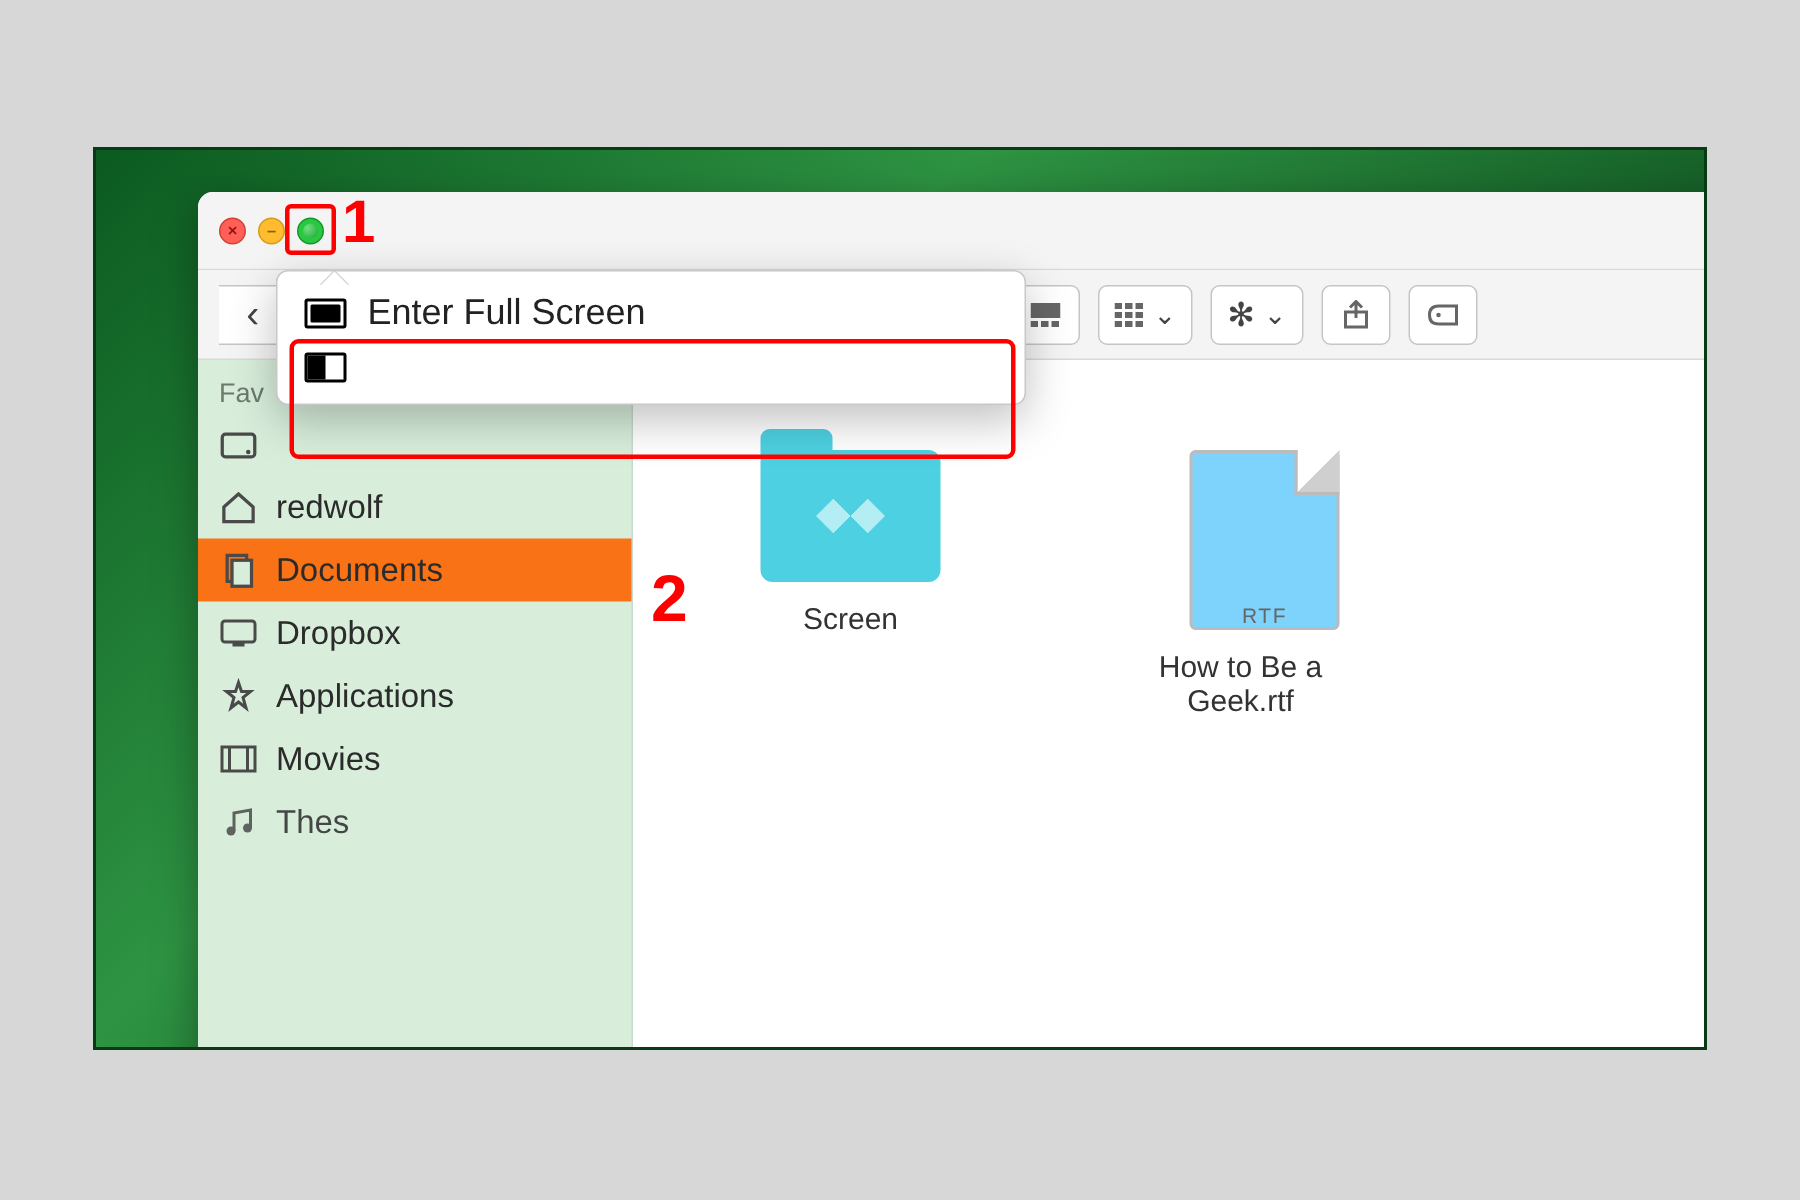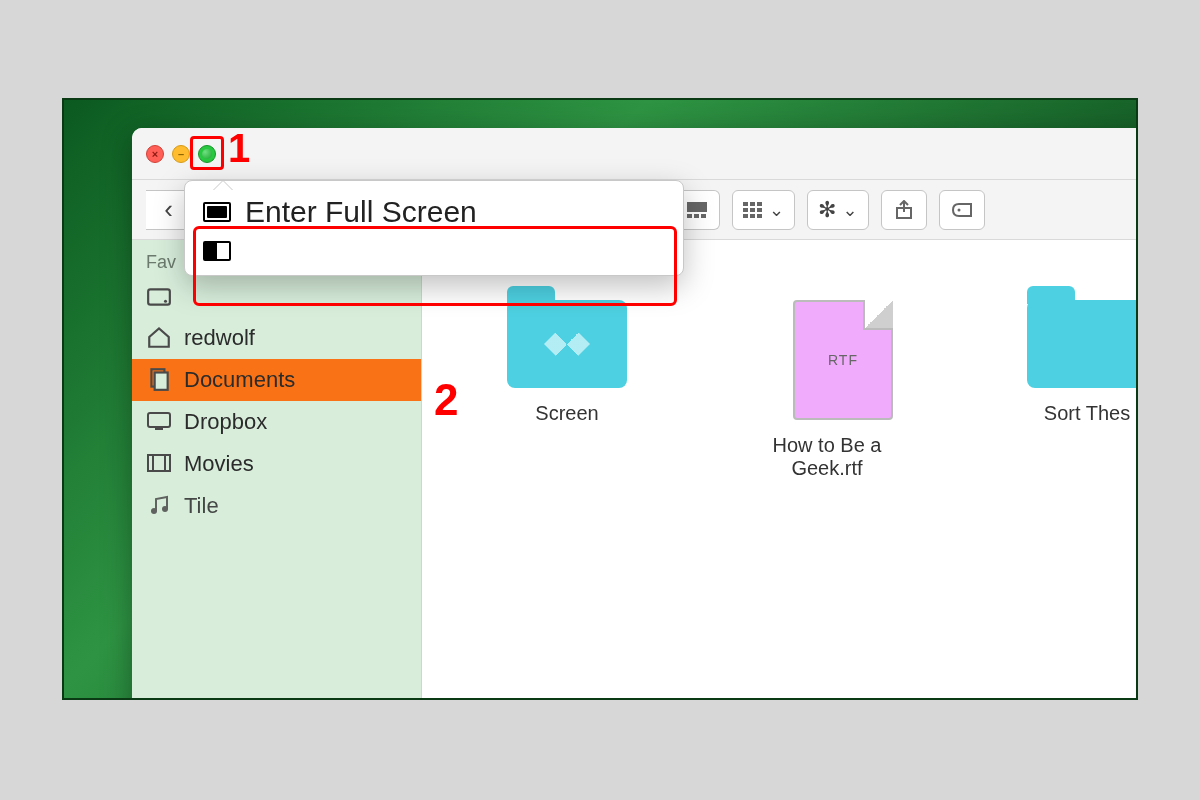--- a/index.html
+++ b/index.html
@@ -83,21 +83,21 @@
   
   .body{ display:flex; height:calc(100% - 112px); }
   .sidebar{
     width:290px; background:#d8eedb; border-right:1px solid #c8dacb;
     padding-top:6px;
   }
   .sb-head{
     font-size:18px; color:#6b7a6d; padding:6px 14px 4px;
   }
   .sb-item{
-    display:flex; gap:12px;
+    display:flex; align-items:center; gap:12px;
     padding:8px 14px; font-size:22px; color:#2b2b2b;
   }
   .sb-item.selected{ background:#f97316; }
   .sb-icon{ width:26px; height:24px; display:flex; align-items:center; justify-content:center; }
   .sb-icon svg{ width:26px; height:24px; }
   .content{
     flex:1; background:#fff; position:relative;
   }
   .grid{
     display:flex; gap:90px; padding:60px 40px 20px 60px;
@@ -115,21 +115,21 @@
   }
   .folder-lg.dropbox::after{
     content:""; position:absolute; inset:0; margin:auto; width:46px; height:46px;
     background:
       conic-gradient(from 45deg,#bff1f6 0 25%,transparent 0 50%,#bff1f6 0 75%,transparent 0);
     clip-path: polygon(50% 0,100% 50%,50% 100%,0 50%);
     opacity:.9;
   }
   .doc{
     width:100px; height:120px; border:2px solid #bbb; border-radius:4px;
-    background:#f0abfc; position:relative; display:flex; align-items:center; justify-content:center;
+    background:#7dd3fc; position:relative; display:flex; align-items:flex-end; justify-content:center;
     font-size:14px; color:#666; letter-spacing:1px;margin-left:32px;
   }
   .doc::before{
     content:""; position:absolute; top:-2px; right:-2px; width:28px; height:28px;
     background:linear-gradient(135deg,#fff 50%, #cfcfcf 50%);
     border-left:2px solid #bbb; border-bottom:2px solid #bbb;
   }
   .callout2{
     position:absolute; left:12px; top:135px; color:#ff0000; font-size:44px; font-weight:bold;
   }
@@ -141,21 +141,21 @@
     padding:8px 0;
     z-index:20;
   }
   .menu::before{
     content:""; position:absolute; top:-10px; left:28px;
     border:10px solid transparent; border-bottom-color:#fff;
     filter: drop-shadow(0 -1px 0 #c8c8c8);
   }
   .menu-item{
     display:flex; align-items:center; gap:14px;
-    padding:6px 18px; font-size:30px; color:#222;
+    padding:6px 18px; font-size:24px; color:#222;
   }
   .mi-icon{ width:28px; height:20px; border:2px solid #000; border-radius:2px; position:relative;}
   .mi-icon.full{ background:#fff;}
   .mi-icon.full::after{content:"";position:absolute;inset:2px;background:#000;border-radius:1px;}
   .mi-icon.left::after{content:"";position:absolute;left:0;top:0;bottom:0;width:50%;background:#000;}
   .mi-icon.right::after{content:"";position:absolute;right:0;top:0;bottom:0;width:50%;background:#000;}
   .tile-highlight{
     position:absolute; left:8px; top:45px; width:484px; height:80px;
     border:3px solid #ff0000; border-radius:6px;
   }
@@ -290,61 +290,65 @@
         <div class="sb-item">
           <span class="sb-icon">
             <svg viewBox="0 0 26 20">
                 <rect x="2" y="2" width="22" height="14" rx="2" fill="none" stroke="#4a4a4a" stroke-width="2"></rect>
                 <rect x="9" y="16" width="8" height="3" fill="#4a4a4a"></rect>
               </svg>
           </span>
           <span>Dropbox</span>
         </div>
 
+        <div class="sb-item">
+          <span class="sb-icon">
+            <svg viewBox="0 0 24 24">
+                <path d="M12 3 L14 9 H20 L15 13 L17 20 L12 16 L7 20 L9 13 L4 9 H10 Z" fill="none" stroke="#4a4a4a" stroke-width="2"></path>
+              </svg>
+          </span>
+          <span>Applications</span>
+        </div>
 
         <div class="sb-item">
           <span class="sb-icon">
             <svg viewBox="0 0 26 20">
                 <rect x="2" y="2" width="22" height="16" fill="none" stroke="#4a4a4a" stroke-width="2"></rect>
                 <line x1="7" y1="2" x2="7" y2="18" stroke="#4a4a4a" stroke-width="2"></line>
                 <line x1="19" y1="2" x2="19" y2="18" stroke="#4a4a4a" stroke-width="2"></line>
               </svg>
           </span>
           <span>Movies</span>
         </div>
 
         <div class="sb-item" style="opacity:.85">
           <span class="sb-icon">
             <svg viewBox="0 0 24 24">
                 <path d="M9 18 V6 L20 4 V16" fill="none" stroke="#4a4a4a" stroke-width="2"></path>
                 <circle cx="7" cy="18" r="3" fill="#4a4a4a"></circle>
                 <circle cx="18" cy="16" r="3" fill="#4a4a4a"></circle>
               </svg>
           </span>
-          <span>Tile</span>
+          <span>Thes</span>
         </div>
       </div>
 
       <div class="content">
         <div class="callout2">2</div>
         <div class="grid">
           <div class="item">
             <div class="folder-lg dropbox"></div>
             <span>Screen</span>
           </div>
           <div class="item">
             <div class="doc">
                 <span>RTF</span>
               </div>
             <span>How to Be a Geek.rtf</span>
           </div>
-          <div class="item">
-            <div class="folder-lg"></div>
-            <span>Sort Thes</span>
-          </div>
         </div>
       </div>
     </div>
 
     <div class="menu">
       <div class="menu-item">
         <span class="mi-icon full"></span>
         <span>Enter Full Screen</span>
       </div>
       <div class="menu-item">

